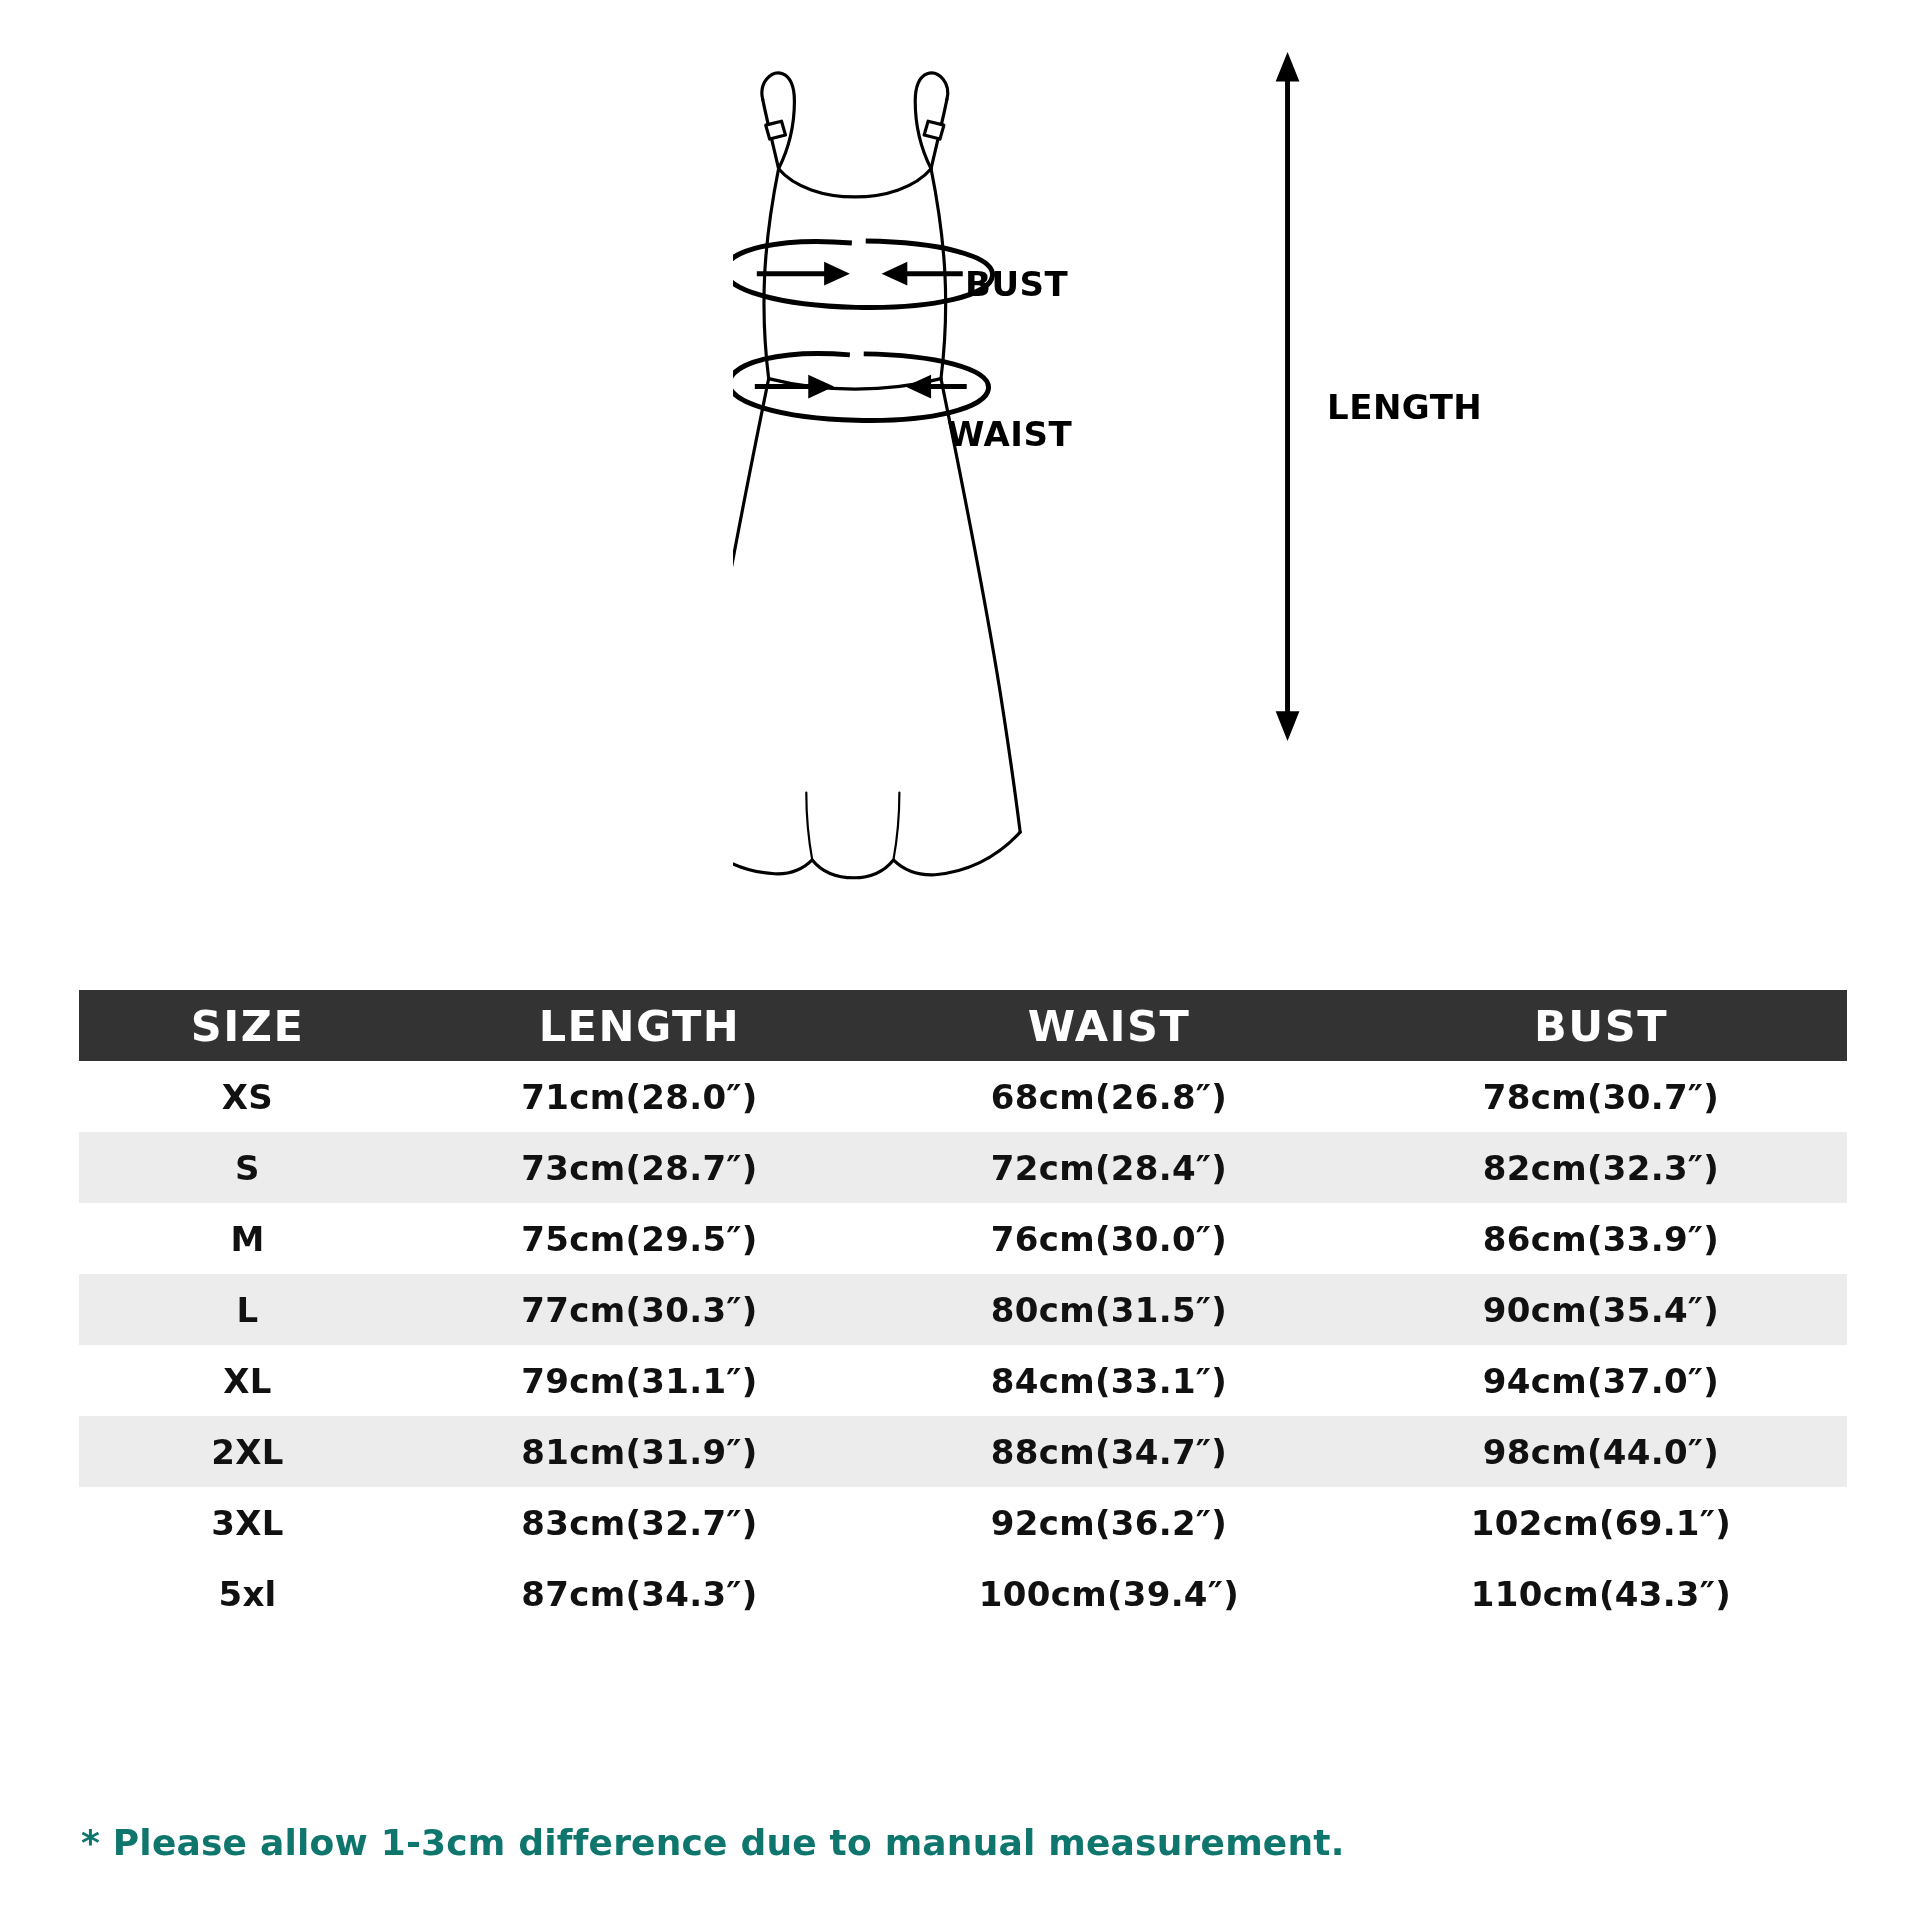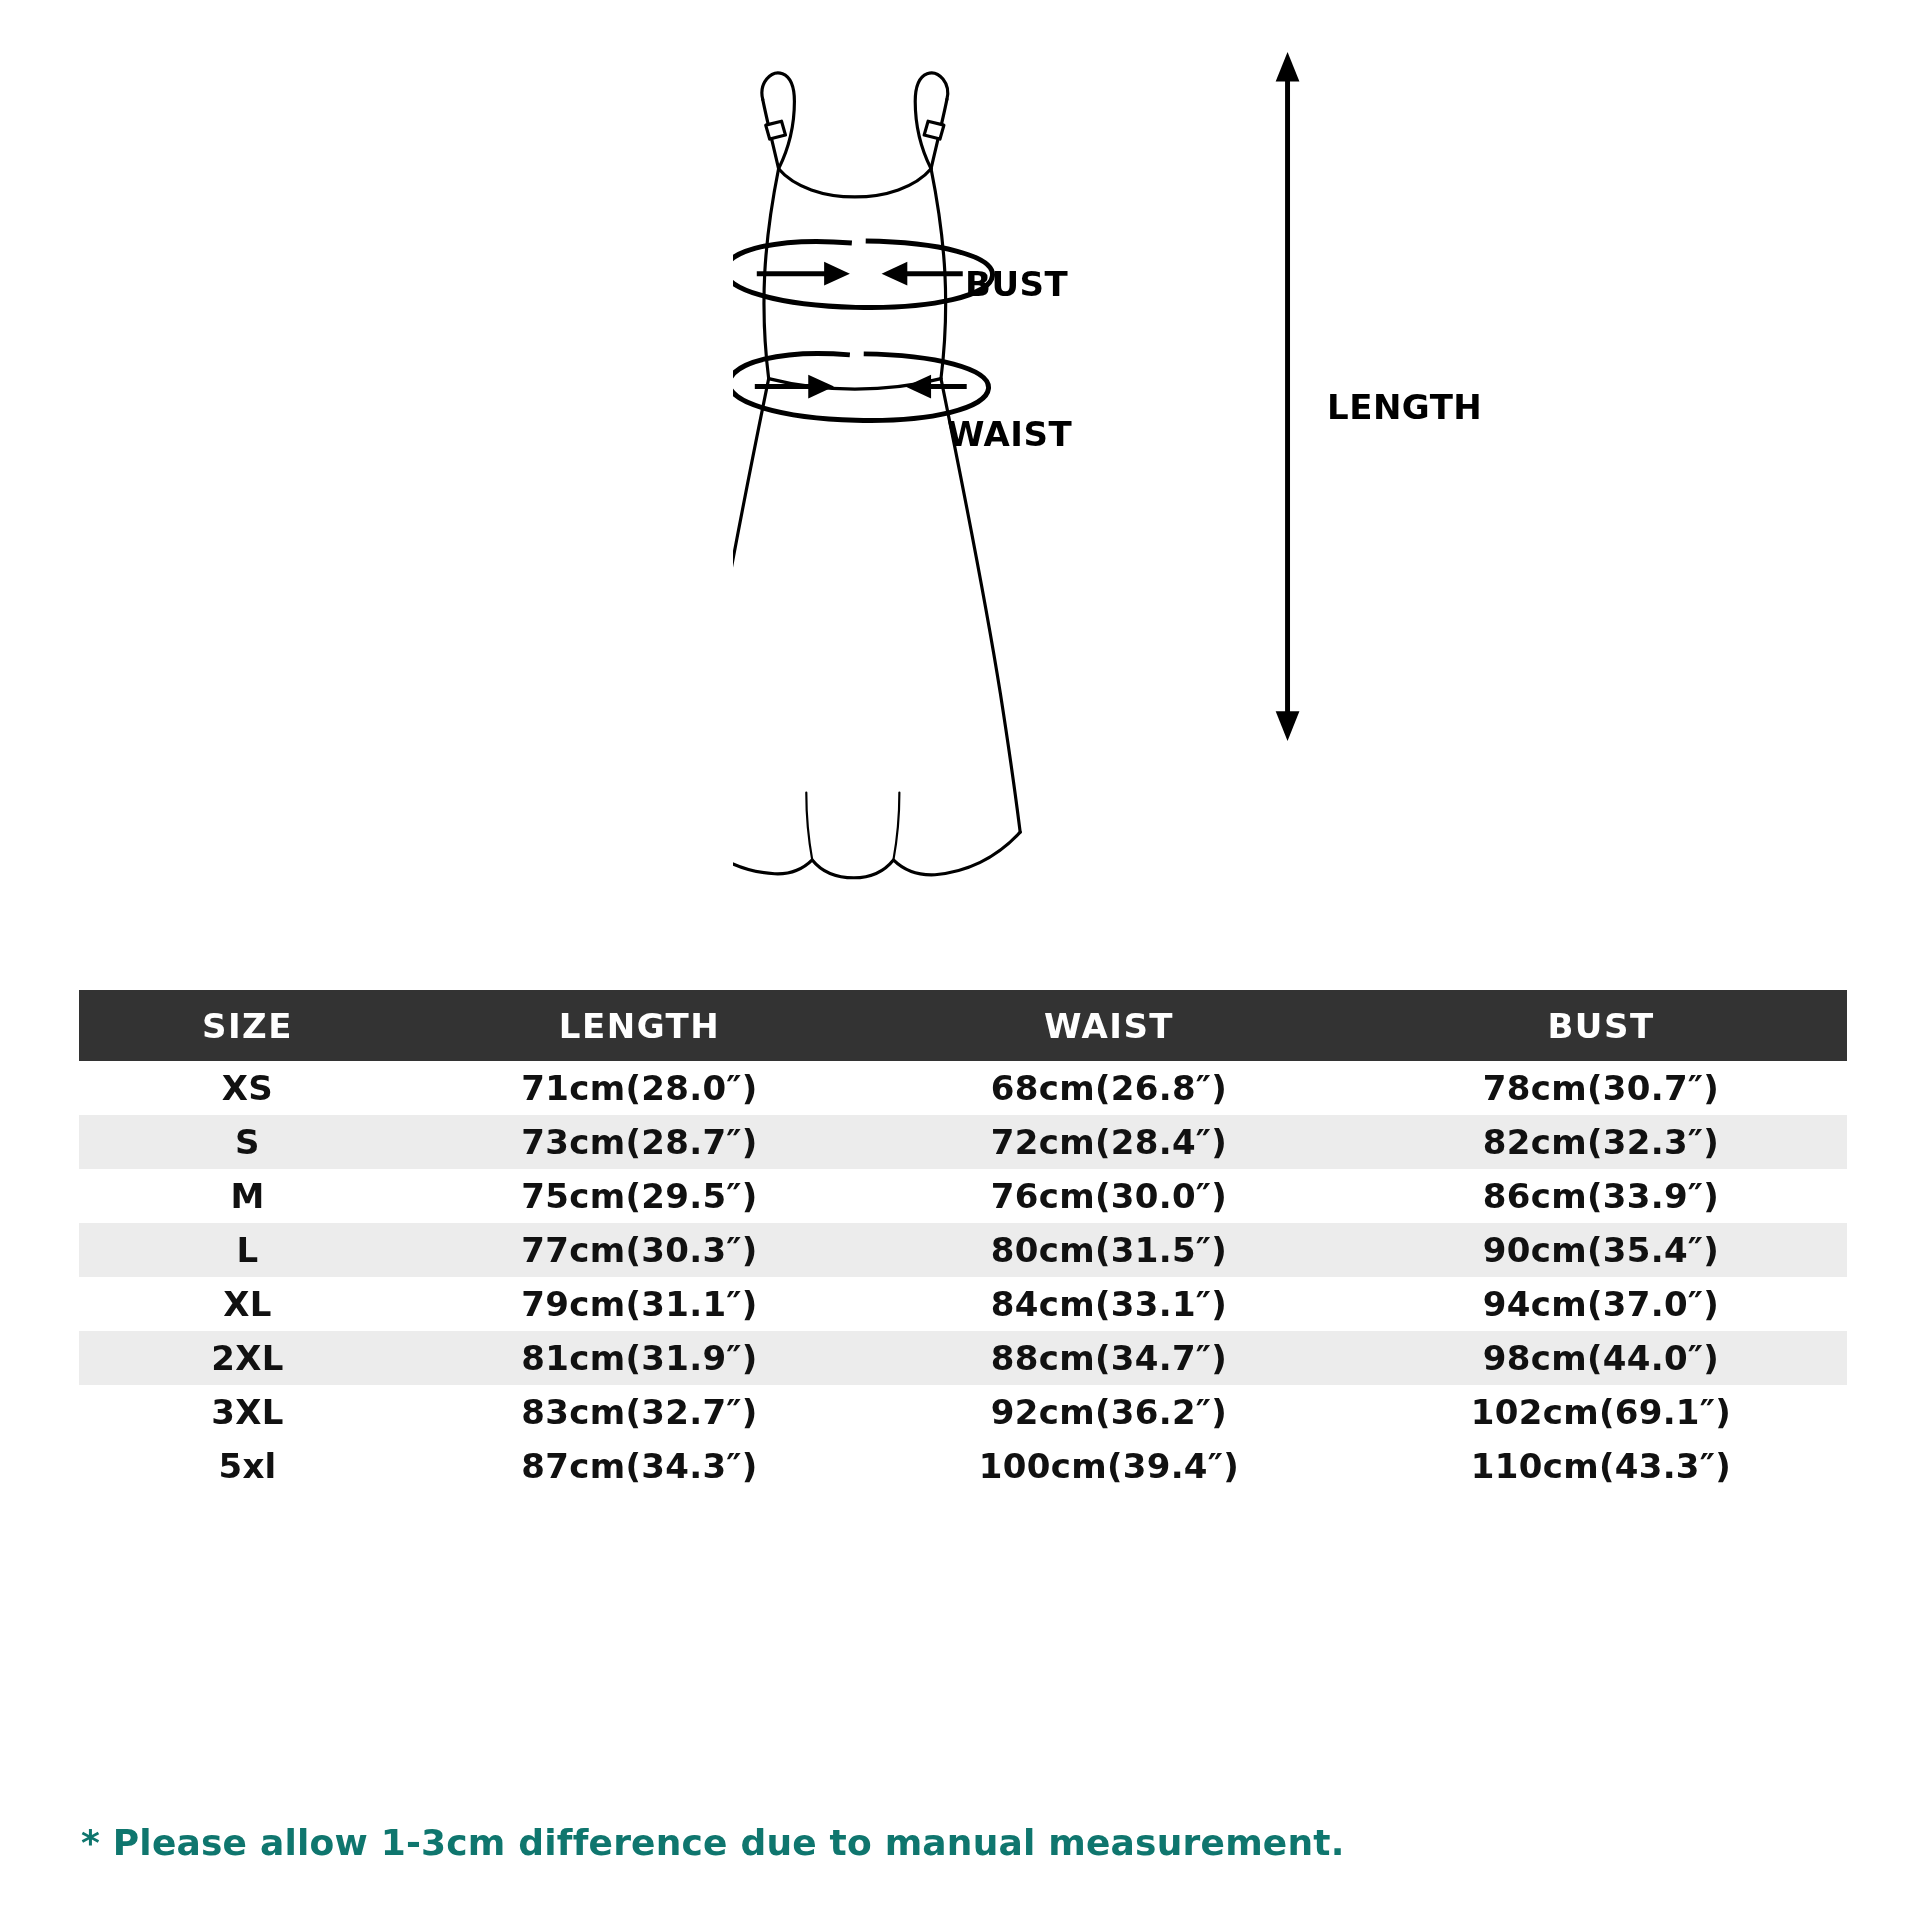--- a/index.html
+++ b/index.html
@@ -68,33 +68,33 @@
   #size-table col.c-size   { width: 337px; }
   #size-table col.c-length { width: 447px; }
   #size-table col.c-waist  { width: 492px; }
   #size-table col.c-bust   { width: 492px; }
 
   #size-table thead th {
     background: #333333;
     color: #ffffff;
     font-family: "DejaVu Sans", sans-serif;
     font-weight: bold;
-    font-size: 34px;
+    font-size: 43px;
     letter-spacing: 1.5px;
     height: 71px;
     text-align: center;
     vertical-align: middle;
     padding: 0;
   }
   #size-table tbody td {
     font-family: "DejaVu Sans", sans-serif;
     font-weight: bold;
     font-size: 34px;
     color: #111111;
-    height: 54px;
+    height: 71px;
     text-align: center;
     vertical-align: middle;
     padding: 0;
     letter-spacing: 0.3px;
   }
   #size-table tbody tr.row-even td { background: #ffffff; }
   #size-table tbody tr.row-odd  td { background: #ececec; }
 
   #footnote {
     position: absolute;

